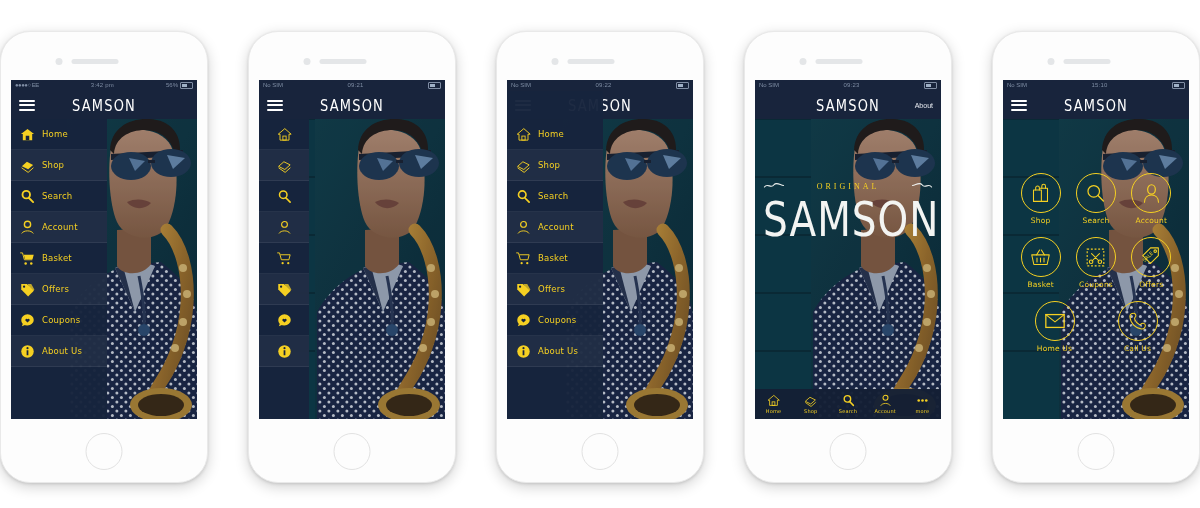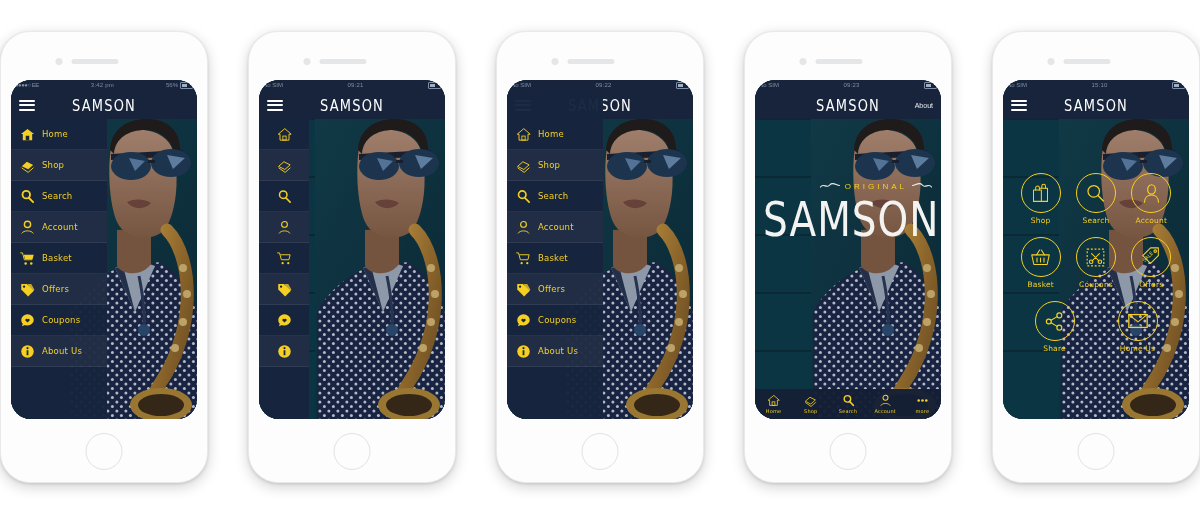--- a/index.html
+++ b/index.html
@@ -28,21 +28,21 @@
   .home-btn{
     position:absolute;bottom:12px;left:50%;transform:translateX(-50%);
     width:35px;height:35px;border-radius:50%;
     background:#fdfdfd;border:1px solid #e2e2e2;
   }
 
   
   .screen{
     position:absolute;left:10px;top:48px;
     width:186px;height:339px;
-    overflow:hidden;background:#0f1b30;border-radius:20px;
+    overflow:hidden;background:#0f1b30;
   }
 
   
   .photo{position:absolute;inset:0;overflow:hidden;}
   .photo svg{position:absolute;left:0;top:0;width:186px;height:339px;display:block;}
 
   
   .statusbar{
     position:absolute;left:0;top:0;width:186px;height:11px;
     background:#18243c;color:#7f8da4;
@@ -96,23 +96,23 @@
   .drawer-item .ico{width:15px;height:15px;flex:0 0 15px;display:flex;align-items:center;justify-content:center;}
   .drawer-item .lbl{
     margin-left:7px;color:#f5d022;font-size:8.5px;letter-spacing:.2px;
     font-family:"DejaVu Sans", sans-serif;
   }
 
   
   .hero{position:absolute;left:0;top:39px;width:186px;height:300px;z-index:3;}
   .hero-inner{position:absolute;left:8px;top:62px;width:170px;text-align:center;}
   .hero-kicker{
-    display:flex;align-items:center;justify-content:flex-end;gap:4px;
+    display:flex;align-items:center;justify-content:space-between;gap:4px;
     color:#f5d022;font-size:8px;letter-spacing:3px;
-    font-family:Liberation Sans, sans-serif;
+    font-family:Liberation Serif, serif;
   }
   .swash{display:inline-block;}
   .hero-title{
     color:#f3f4f2;font-size:39px;line-height:.95;letter-spacing:1px;
     font-family:"DejaVu Sans", sans-serif;font-weight:400;
     transform:scaleY(1.22);margin-top:9px;
   }
 
   
   .tabbar{
@@ -755,37 +755,34 @@
                 <text x="10" y="13" font-size="5.4" fill="#f5d022" font-family="DejaVu Sans, sans-serif" text-anchor="middle" transform="rotate(-45 10 13)">SALE</text>
               </svg>
             </span>
             <span class="lbl">Offers</span>
           </div>
         </div>
 
         <div class="gridrow">
           <div class="griditem">
             <span class="circle">
-              <svg width="21" height="21" viewBox="0 0 24 24">
-                <circle cx="17.5" cy="5" r="2.8" fill="none" stroke="#f5d022" stroke-width="1.4"></circle>
-                <circle cx="5.5" cy="12" r="2.8" fill="none" stroke="#f5d022" stroke-width="1.4"></circle>
-                <circle cx="17.5" cy="19" r="2.8" fill="none" stroke="#f5d022" stroke-width="1.4"></circle>
-                <path class="ystroke-thin" d="M8 10.6 15 6.4M8 13.4 15 17.6"></path>
-              </svg>
-            </span>
-            <span class="lbl">Share</span>
-          </div>
-          <div class="griditem">
-            <span class="circle">
               <svg width="22" height="22" viewBox="0 0 24 24">
                   <rect x="2" y="5" width="20" height="14" fill="none" stroke="#f5d022" stroke-width="1.4"></rect>
                   <path class="ystroke-thin" d="M2 5l10 8 10-8"></path>
                 </svg>
             </span>
             <span class="lbl">Home Us</span>
           </div>
+          <div class="griditem">
+            <span class="circle">
+              <svg width="21" height="21" viewBox="0 0 24 24">
+                  <path class="ystroke-thin" d="M7.5 2.5c1.4 0 2.3 1 2.6 2.3.3 1.4-.4 2.2-1.1 2.9-.5.5-.6 1 0 2.2 1 2.2 2.6 4 4.6 5.2 1.1.6 1.7.5 2.2 0 .7-.7 1.5-1.4 2.9-1.1 1.3.3 2.3 1.2 2.3 2.6 0 2.3-1.9 4.1-4.2 3.9C10 20 3.8 13.9 3.3 6.6 3.1 4.3 5.1 2.5 7.5 2.5z"></path>
+                </svg>
+            </span>
+            <span class="lbl">Call Us</span>
+          </div>
         </div>
       </div>
     </div>
     <div class="home-btn"></div>
   </div>
 
 </div>
 
 </body></html>

